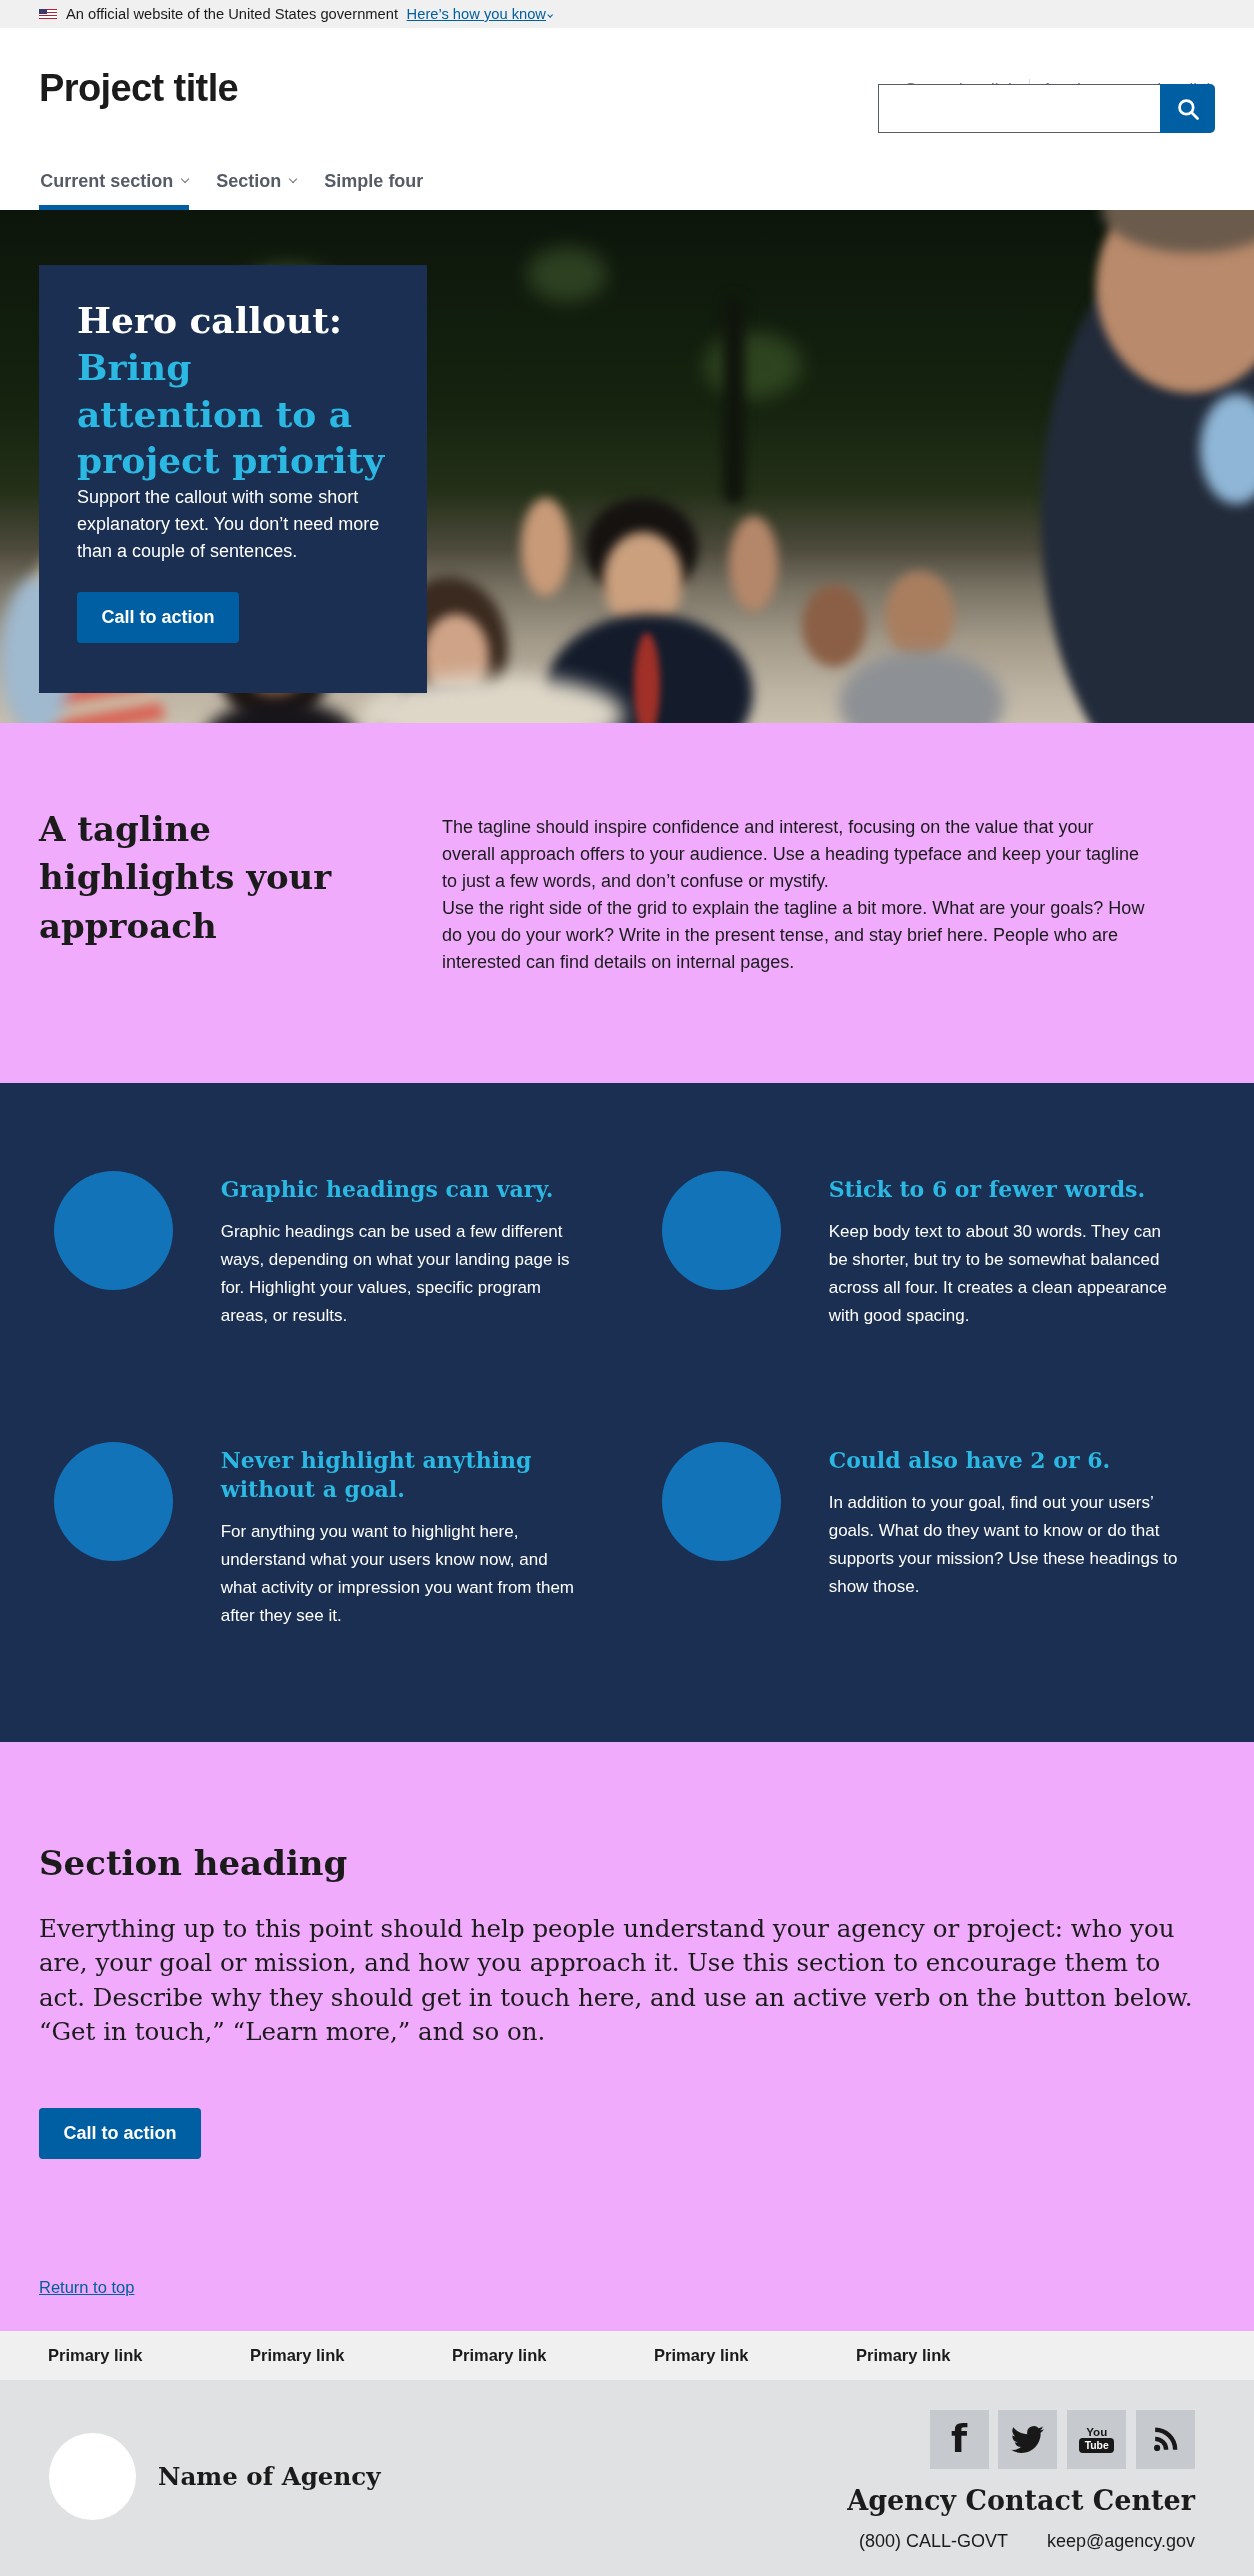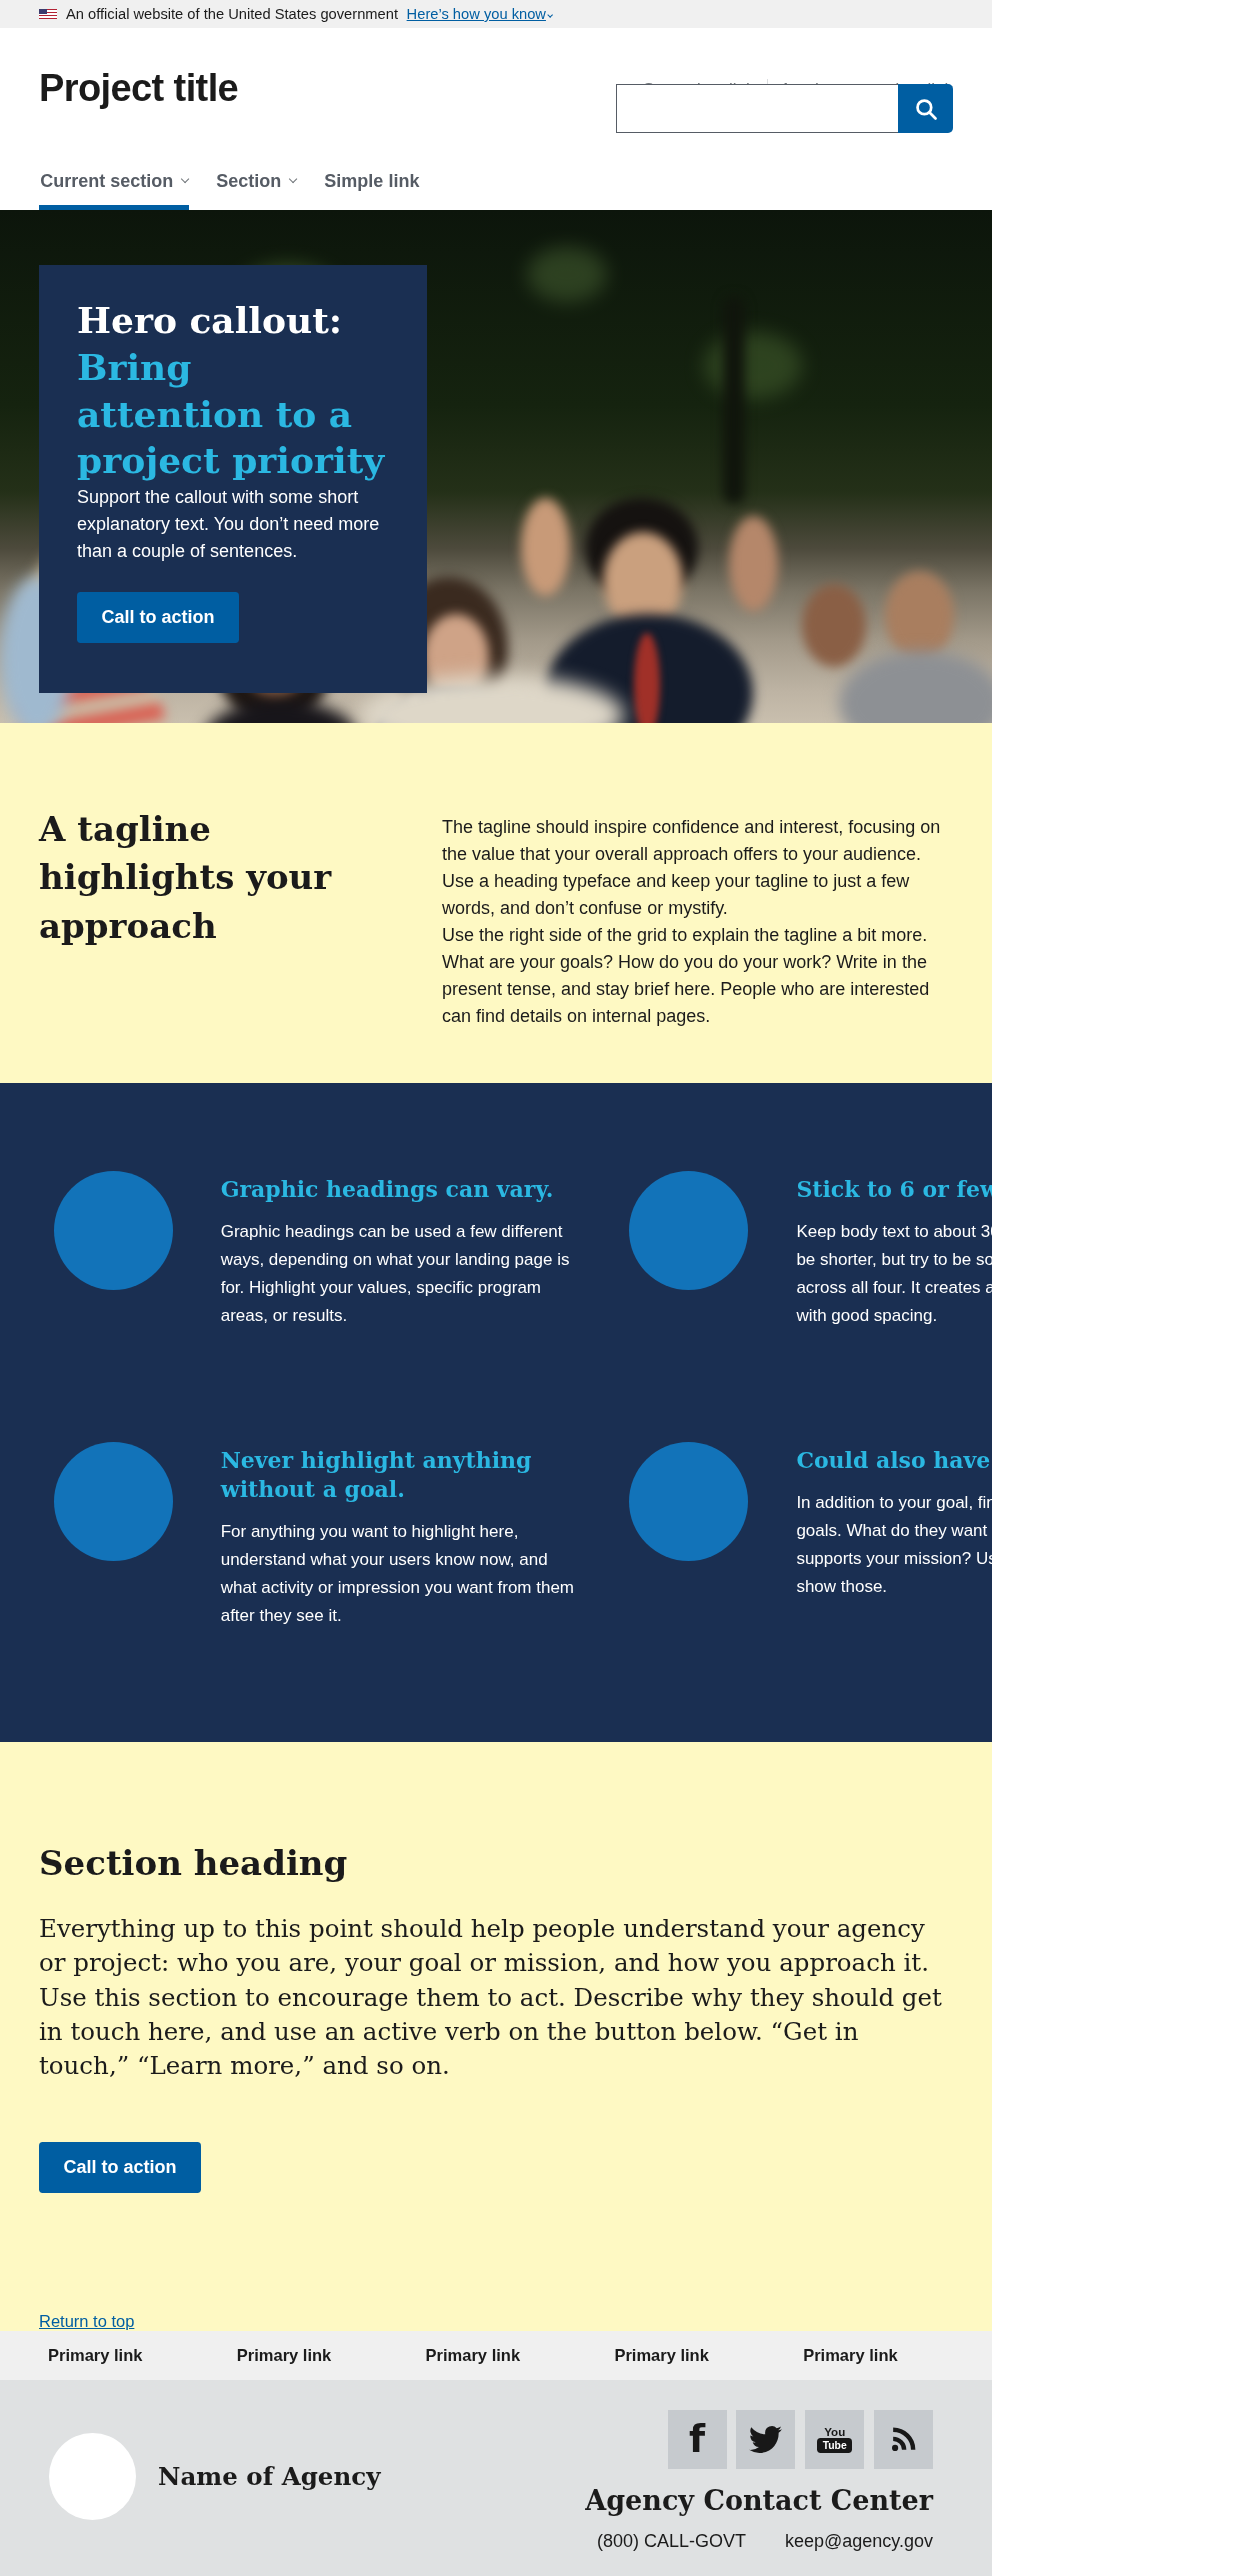--- a/index.html
+++ b/index.html
@@ -2,21 +2,21 @@
 <html style="--c-link: #005ea2; --c-navy: #1a2f52; --c-cyan: #2bb8e2; --c-circle: #1273b9; --c-band1: #f0f0f0; --c-band2: #dfe1e2; --c-square: #c6cace;font-size:9.8px"><head>
 <meta charset="utf-8">
 <style>
   :root{
     --c-link:#005ea2; --c-navy:#1a2f52; --c-cyan:#2bb8e2; --c-circle:#1273b9;
     --c-ink:#1b1b1b; --c-gray:#71767a; --c-navgray:#565c65;
     --c-band1:#f0f0f0; --c-band2:#dfe1e2; --c-square:#c6cace;
   }
   *{box-sizing:border-box;margin:0;padding:0}
   body{margin:0;width:1254px;font-family:"Liberation Sans",sans-serif;color:var(--c-ink);background:#fff}
-  .page{position:relative;width:992px;height:2576px;overflow:hidden;background:#fef9c3}
+  .page{position:relative;width:1254px;height:2576px;overflow:hidden;background:#f0abfc}
 
   
   .gov-banner{height:28px;background:var(--c-band1);display:flex;align-items:center;padding-left:39px;font-size:14.7px;gap:8.6px}
   .flag{position:relative;display:inline-block;width:18.4px;height:10.4px;background:repeating-linear-gradient(180deg,#b22234 0 1.5px,#fff 1.5px 3px);flex:none}
   .flag::after{content:'';position:absolute;left:0;top:0;width:8px;height:5.5px;background:#3c3b6e}
   .banner-link{color:var(--c-link);text-decoration:underline;cursor:pointer}
   .chev{display:inline-block;width:5.5px;height:5.5px;border-right:1.5px solid currentColor;border-bottom:1.5px solid currentColor;transform:rotate(45deg);margin-left:2.4px;position:relative;top:-1.8px}
   .gov-banner .chev{color:var(--c-link);width:4.3px;height:4.3px}
 
   
@@ -115,21 +115,21 @@
   <nav>
     <div class="nav-item current">
       <span>Current section</span>
       <span class="chev"></span>
     </div>
     <div class="nav-item">
       <span>Section</span>
       <span class="chev"></span>
     </div>
     <div class="nav-item">
-      <span>Simple link</span>
+      <span>Simple four</span>
     </div>
   </nav>
 
   <section class="hero">
 
     <div style="position:absolute;inset:0">
       <div class="blob" style="left:233px;top:55px;width:110px;height:73px;background:#4f6d35;opacity:.6"></div>
       <div class="blob" style="left:704px;top:122px;width:98px;height:67px;background:#44602e;opacity:.55"></div>
       <div class="blob" style="left:73px;top:184px;width:104px;height:73px;background:#3c5628;opacity:.5"></div>
       <div class="blob" style="left:527px;top:37px;width:80px;height:55px;background:#52703a;opacity:.45"></div>

